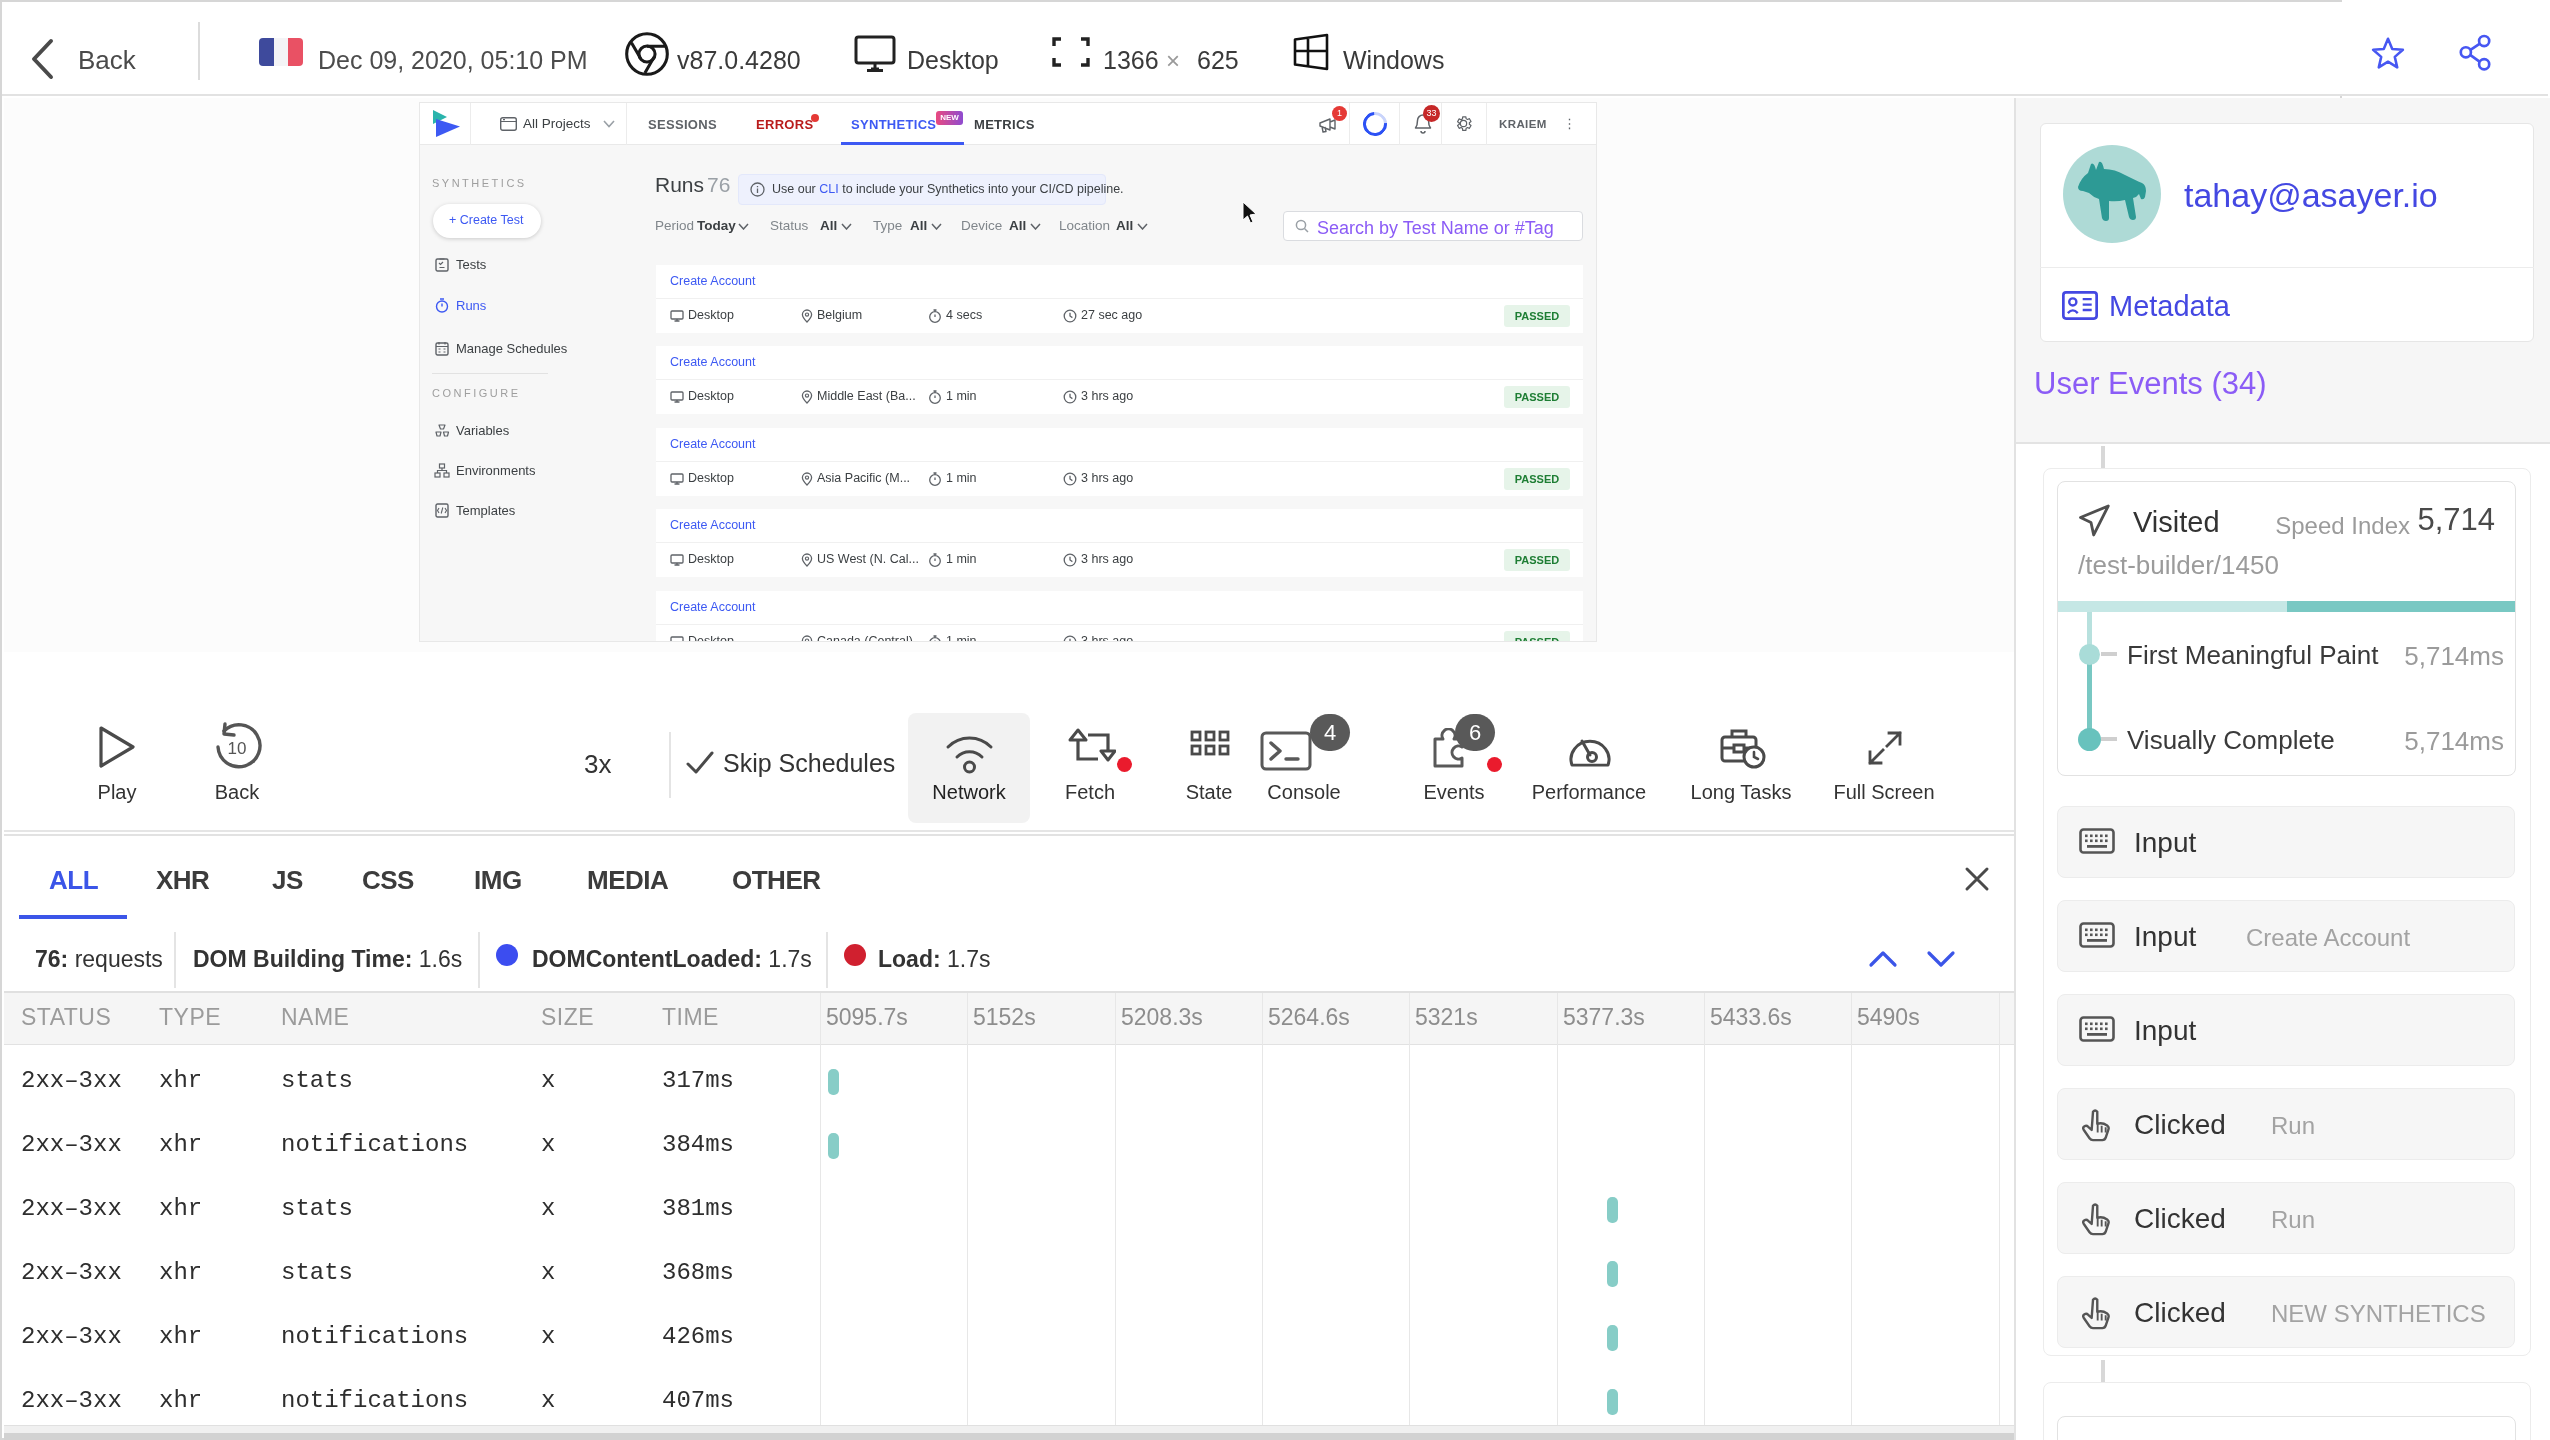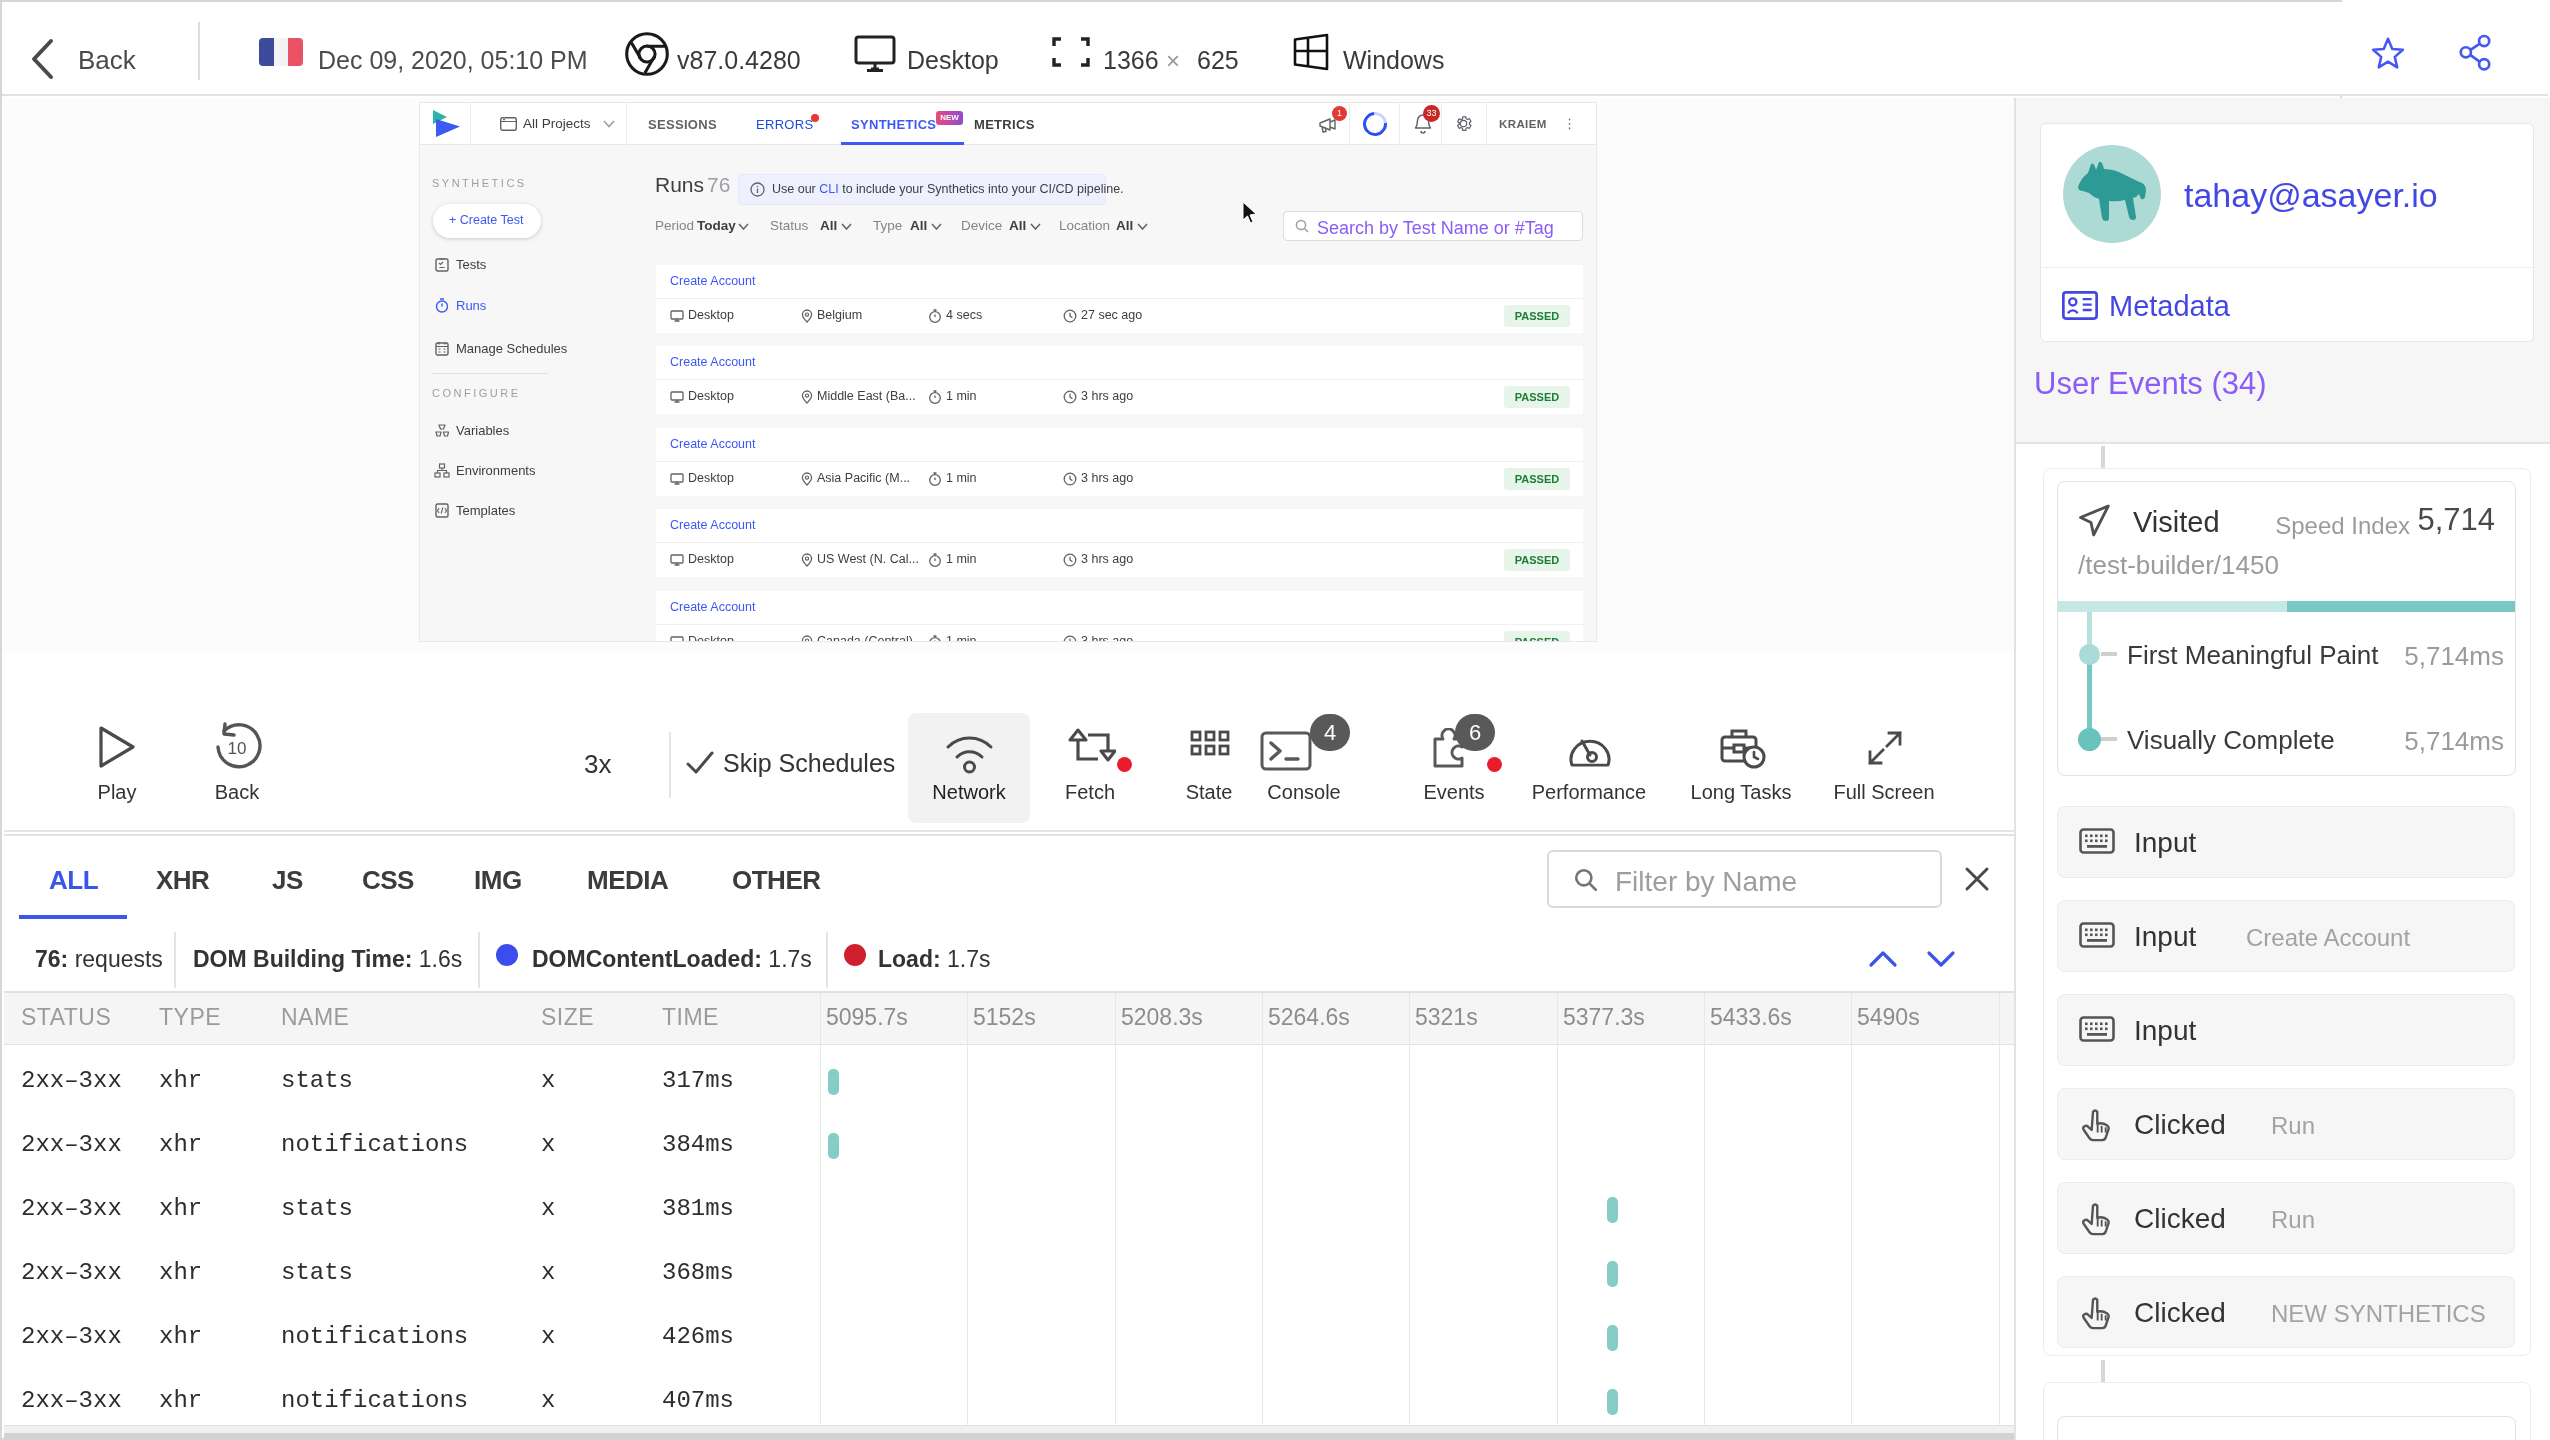--- a/index.html
+++ b/index.html
@@ -90,21 +90,21 @@
       <svg class="abs" style="left:80px;top:14px" width="17" height="14" viewBox="0 0 17 14">
           <rect x="0.7" y="0.7" width="15.6" height="12.6" rx="2" fill="none" stroke="#5f6368" stroke-width="1.4"></rect>
           <path d="M0.7 4.5 H16.3 M3 2.6 H5" stroke="#5f6368" stroke-width="1.2"></path>
         </svg>
       <div class="abs" style="left:103px;top:13px;font-size:13.5px;color:#3c4043;">All Projects</div>
       <svg class="abs" style="left:183px;top:17px" width="12" height="8" viewBox="0 0 12 8">
           <path d="M1 1 L6 6.5 L11 1" fill="none" stroke="#9aa0a6" stroke-width="1.6"></path>
         </svg>
       <div class="abs" style="left:206px;top:0;width:1px;height:42px;background:#ececec;"></div>
       <div class="abs" style="left:228px;top:14px;font-size:13px;font-weight:bold;color:#5f6368;letter-spacing:.3px;">SESSIONS</div>
-      <div class="abs" style="left:336px;top:14px;font-size:13px;font-weight:normal;color:#1d4ed8;letter-spacing:.3px;">ERRORS</div>
+      <div class="abs" style="left:336px;top:14px;font-size:13px;font-weight:bold;color:#b91c1c;letter-spacing:.3px;">ERRORS</div>
       <div class="abs" style="left:391px;top:11px;width:8px;height:8px;border-radius:50%;background:#e53935;"></div>
       <div class="abs" style="left:431px;top:14px;font-size:13px;font-weight:bold;color:#3d59f3;letter-spacing:.3px;">SYNTHETICS</div>
       <div class="abs" style="left:516px;top:8px;width:27px;height:14px;border-radius:3px;background:linear-gradient(90deg,#e94a80,#8e4bd0);color:#fff;font-size:8px;font-weight:bold;text-align:center;line-height:14px;">NEW</div>
       <div class="abs" style="left:554px;top:14px;font-size:13px;font-weight:bold;color:#3c4043;letter-spacing:.3px;">METRICS</div>
       <div class="abs" style="left:421px;top:39px;width:123px;height:3px;background:#3d59f3;"></div>
       <svg class="abs" style="left:898px;top:12px" width="22" height="19" viewBox="0 0 22 19">
           <path d="M2 8 L12 4 V15 L2 11 Z M12 7 L17 5 V14 L12 12 M4 11.5 L5 17 L8 16.5 L7 12" fill="none" stroke="#5f6368" stroke-width="1.4" stroke-linejoin="round"></path>
         </svg>
       <div class="abs" style="left:912px;top:3px;width:15px;height:15px;border-radius:50%;background:#e53935;color:#fff;font-size:9px;text-align:center;line-height:15px;">1</div>
       <div class="abs" style="left:929px;top:0;width:1px;height:42px;background:#ececec;"></div>
@@ -438,27 +438,20 @@
 
   <div class="abs" id="tabs" style="left:2px;top:832px;width:2010px;height:93px;background:#fff;border-top:2px solid #e2e2e2;">
     <div class="abs" style="left:45px;top:29px;font-size:26px;font-weight:bold;color:#3b55e8;letter-spacing:-0.5px;">ALL</div>
     <div class="abs" style="left:152px;top:29px;font-size:26px;font-weight:bold;color:#3c3c3c;letter-spacing:-0.5px;">XHR</div>
     <div class="abs" style="left:268px;top:29px;font-size:26px;font-weight:bold;color:#3c3c3c;letter-spacing:-0.5px;">JS</div>
     <div class="abs" style="left:358px;top:29px;font-size:26px;font-weight:bold;color:#3c3c3c;letter-spacing:-0.5px;">CSS</div>
     <div class="abs" style="left:470px;top:29px;font-size:26px;font-weight:bold;color:#3c3c3c;letter-spacing:-0.5px;">IMG</div>
     <div class="abs" style="left:583px;top:29px;font-size:26px;font-weight:bold;color:#3c3c3c;letter-spacing:-0.5px;">MEDIA</div>
     <div class="abs" style="left:728px;top:29px;font-size:26px;font-weight:bold;color:#3c3c3c;letter-spacing:-0.5px;">OTHER</div>
     <div class="abs" style="left:15px;top:79px;width:108px;height:4px;background:#3b55e8;"></div>
-    <div class="abs" style="left:1543px;top:14px;width:395px;height:58px;border:2px solid #d9d9d9;border-radius:6px;background:#fff;">
-      <svg class="abs" style="left:24px;top:15px" width="26" height="26" viewBox="0 0 24 24">
-          <circle cx="10" cy="10" r="7" fill="none" stroke="#757575" stroke-width="2.4"></circle>
-          <path d="M15.5 15.5 L21 21" stroke="#757575" stroke-width="2.4" stroke-linecap="round"></path>
-        </svg>
-      <div class="abs" style="left:66px;top:14px;font-size:28px;color:#9e9e9e;">Filter by Name</div>
-    </div>
     <svg class="abs" style="left:1958px;top:28px" width="30" height="30" viewBox="0 0 24 24">
         <path d="M4 4 L20 20 M20 4 L4 20" stroke="#4a4a4a" stroke-width="2.4" stroke-linecap="round"></path>
       </svg>
   </div>
 
   <div class="abs" id="summary" style="left:2px;top:925px;width:2010px;height:66px;background:#fff;border-bottom:2px solid #e0e0e0;">
     <div class="abs" style="left:31px;top:19px;font-size:23px;color:#333;"><b>76:</b> requests</div>
     <div class="abs" style="left:170px;top:5px;width:2px;height:56px;background:#e4e4e4;"></div>
     <div class="abs" style="left:189px;top:19px;font-size:23px;color:#333;"><b>DOM Building Time:</b> 1.6s</div>
     <div class="abs" style="left:474px;top:5px;width:2px;height:56px;background:#e4e4e4;"></div>

